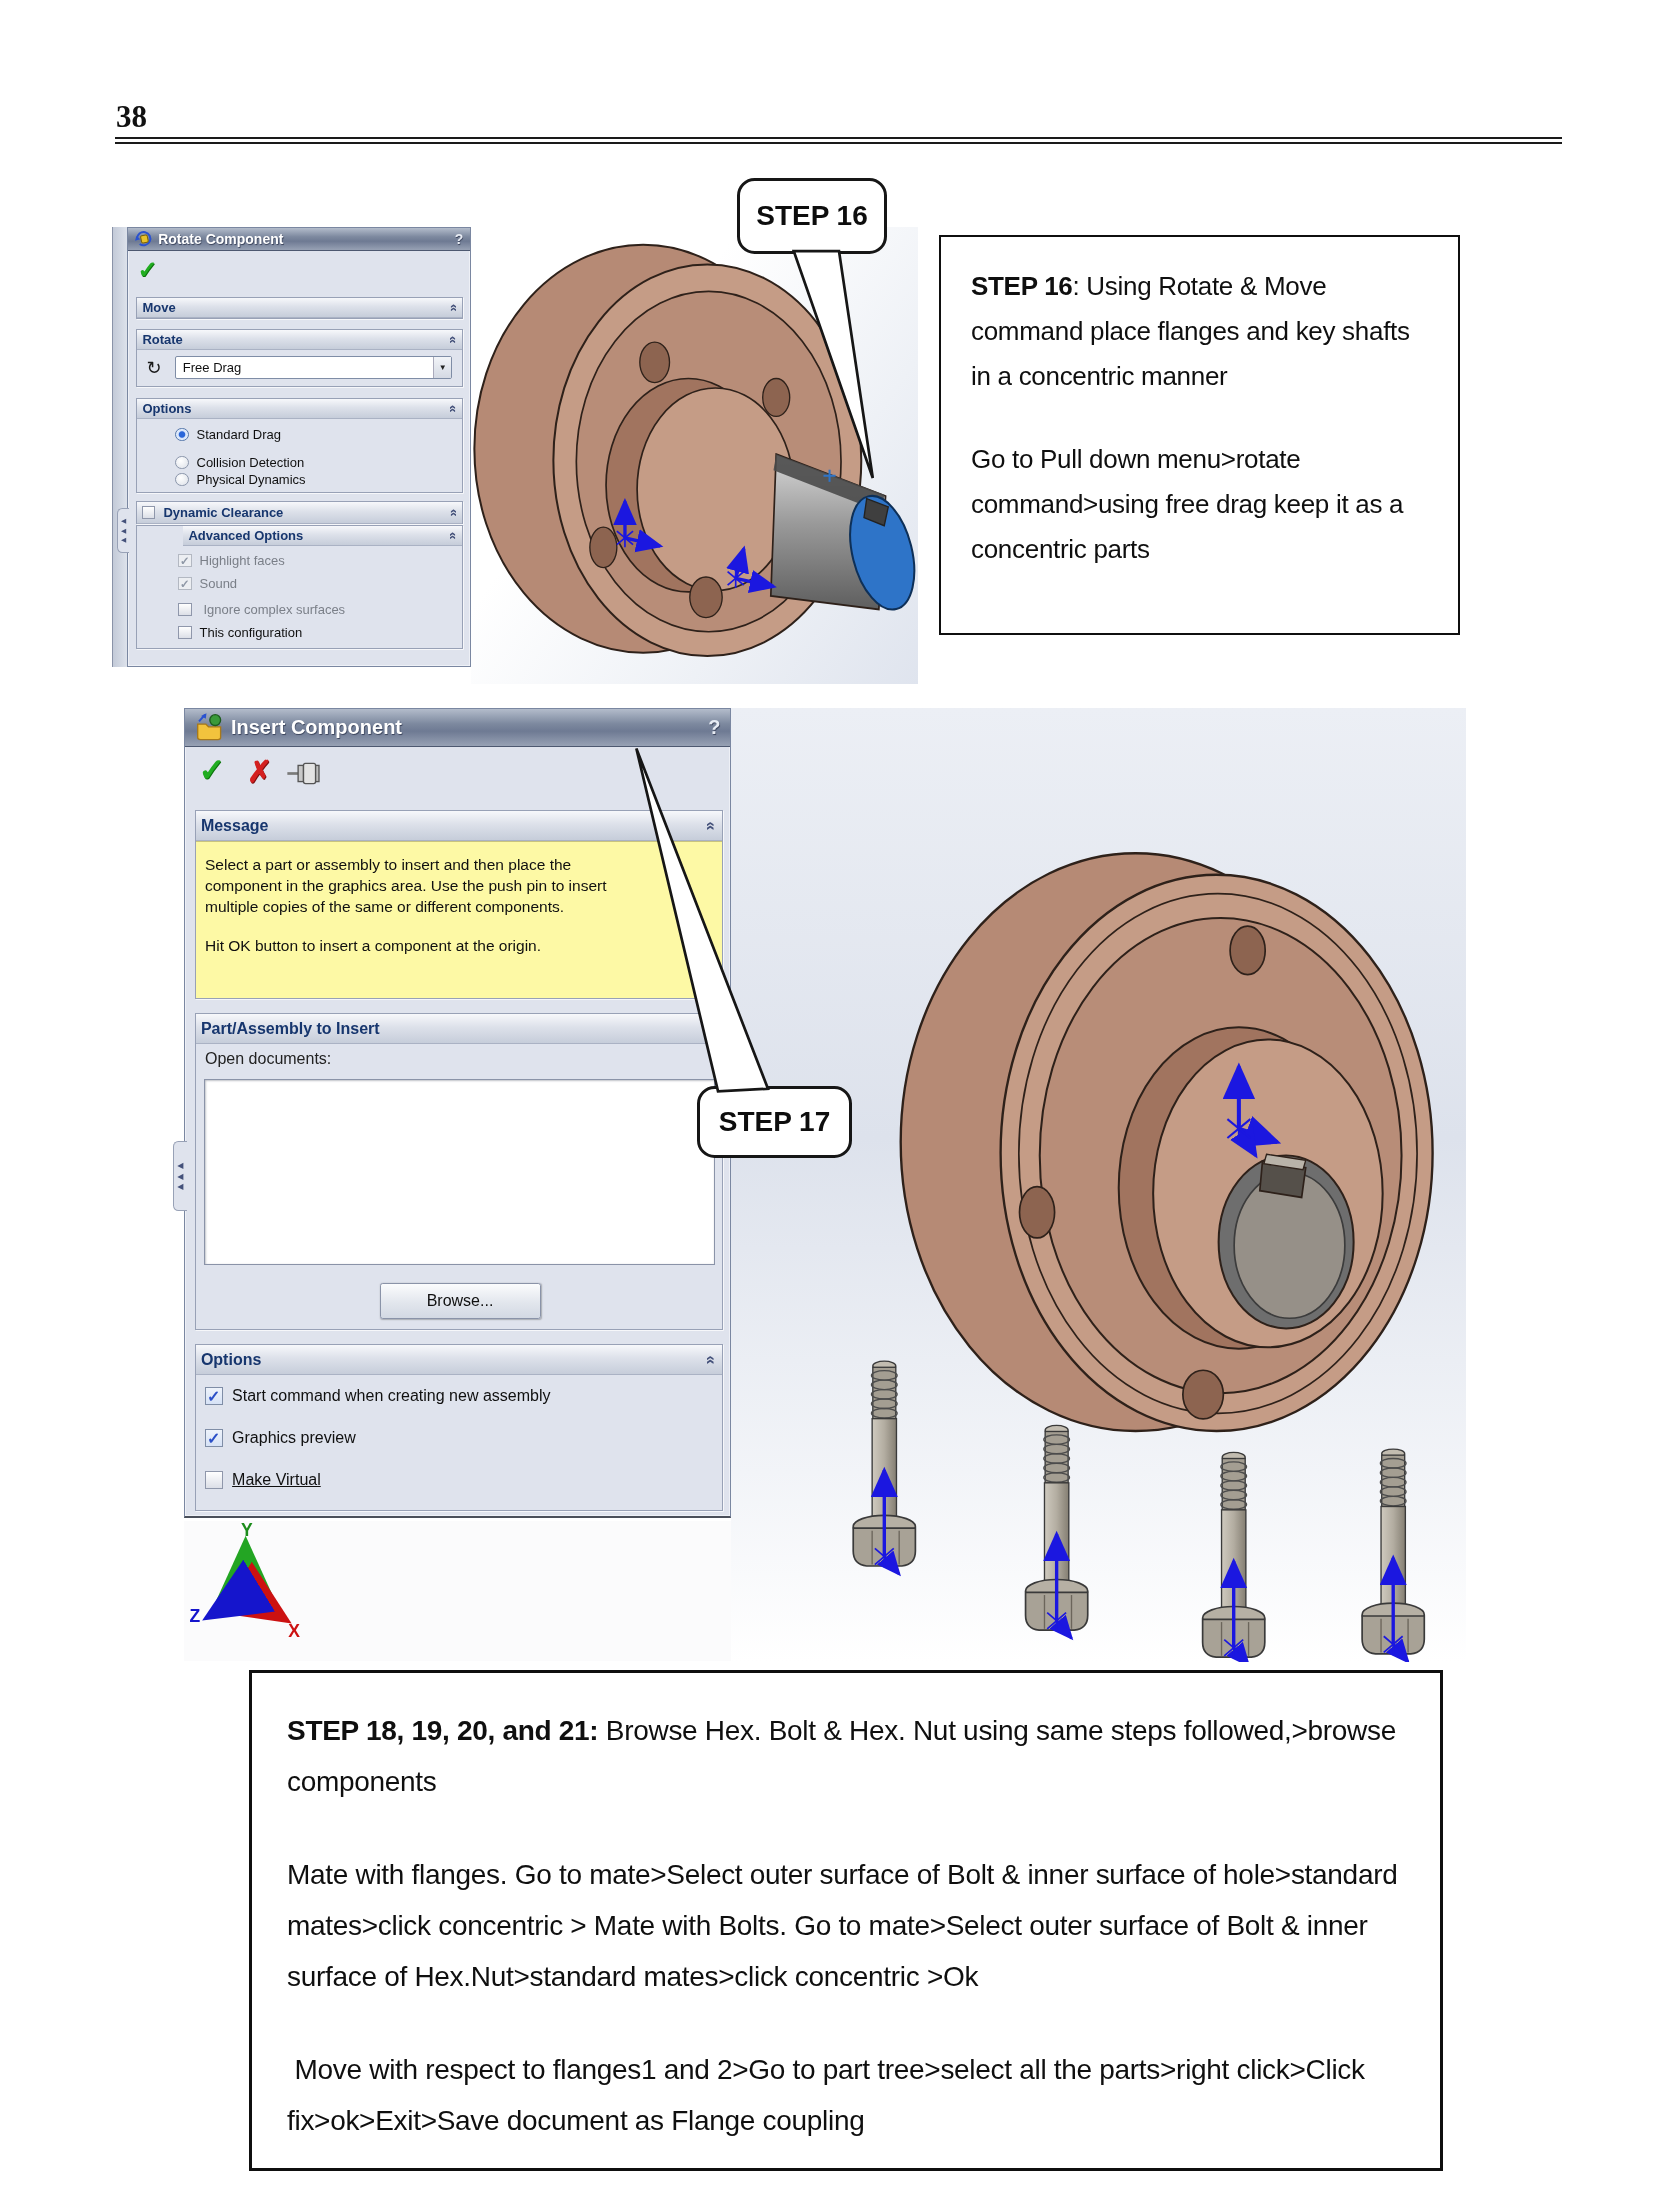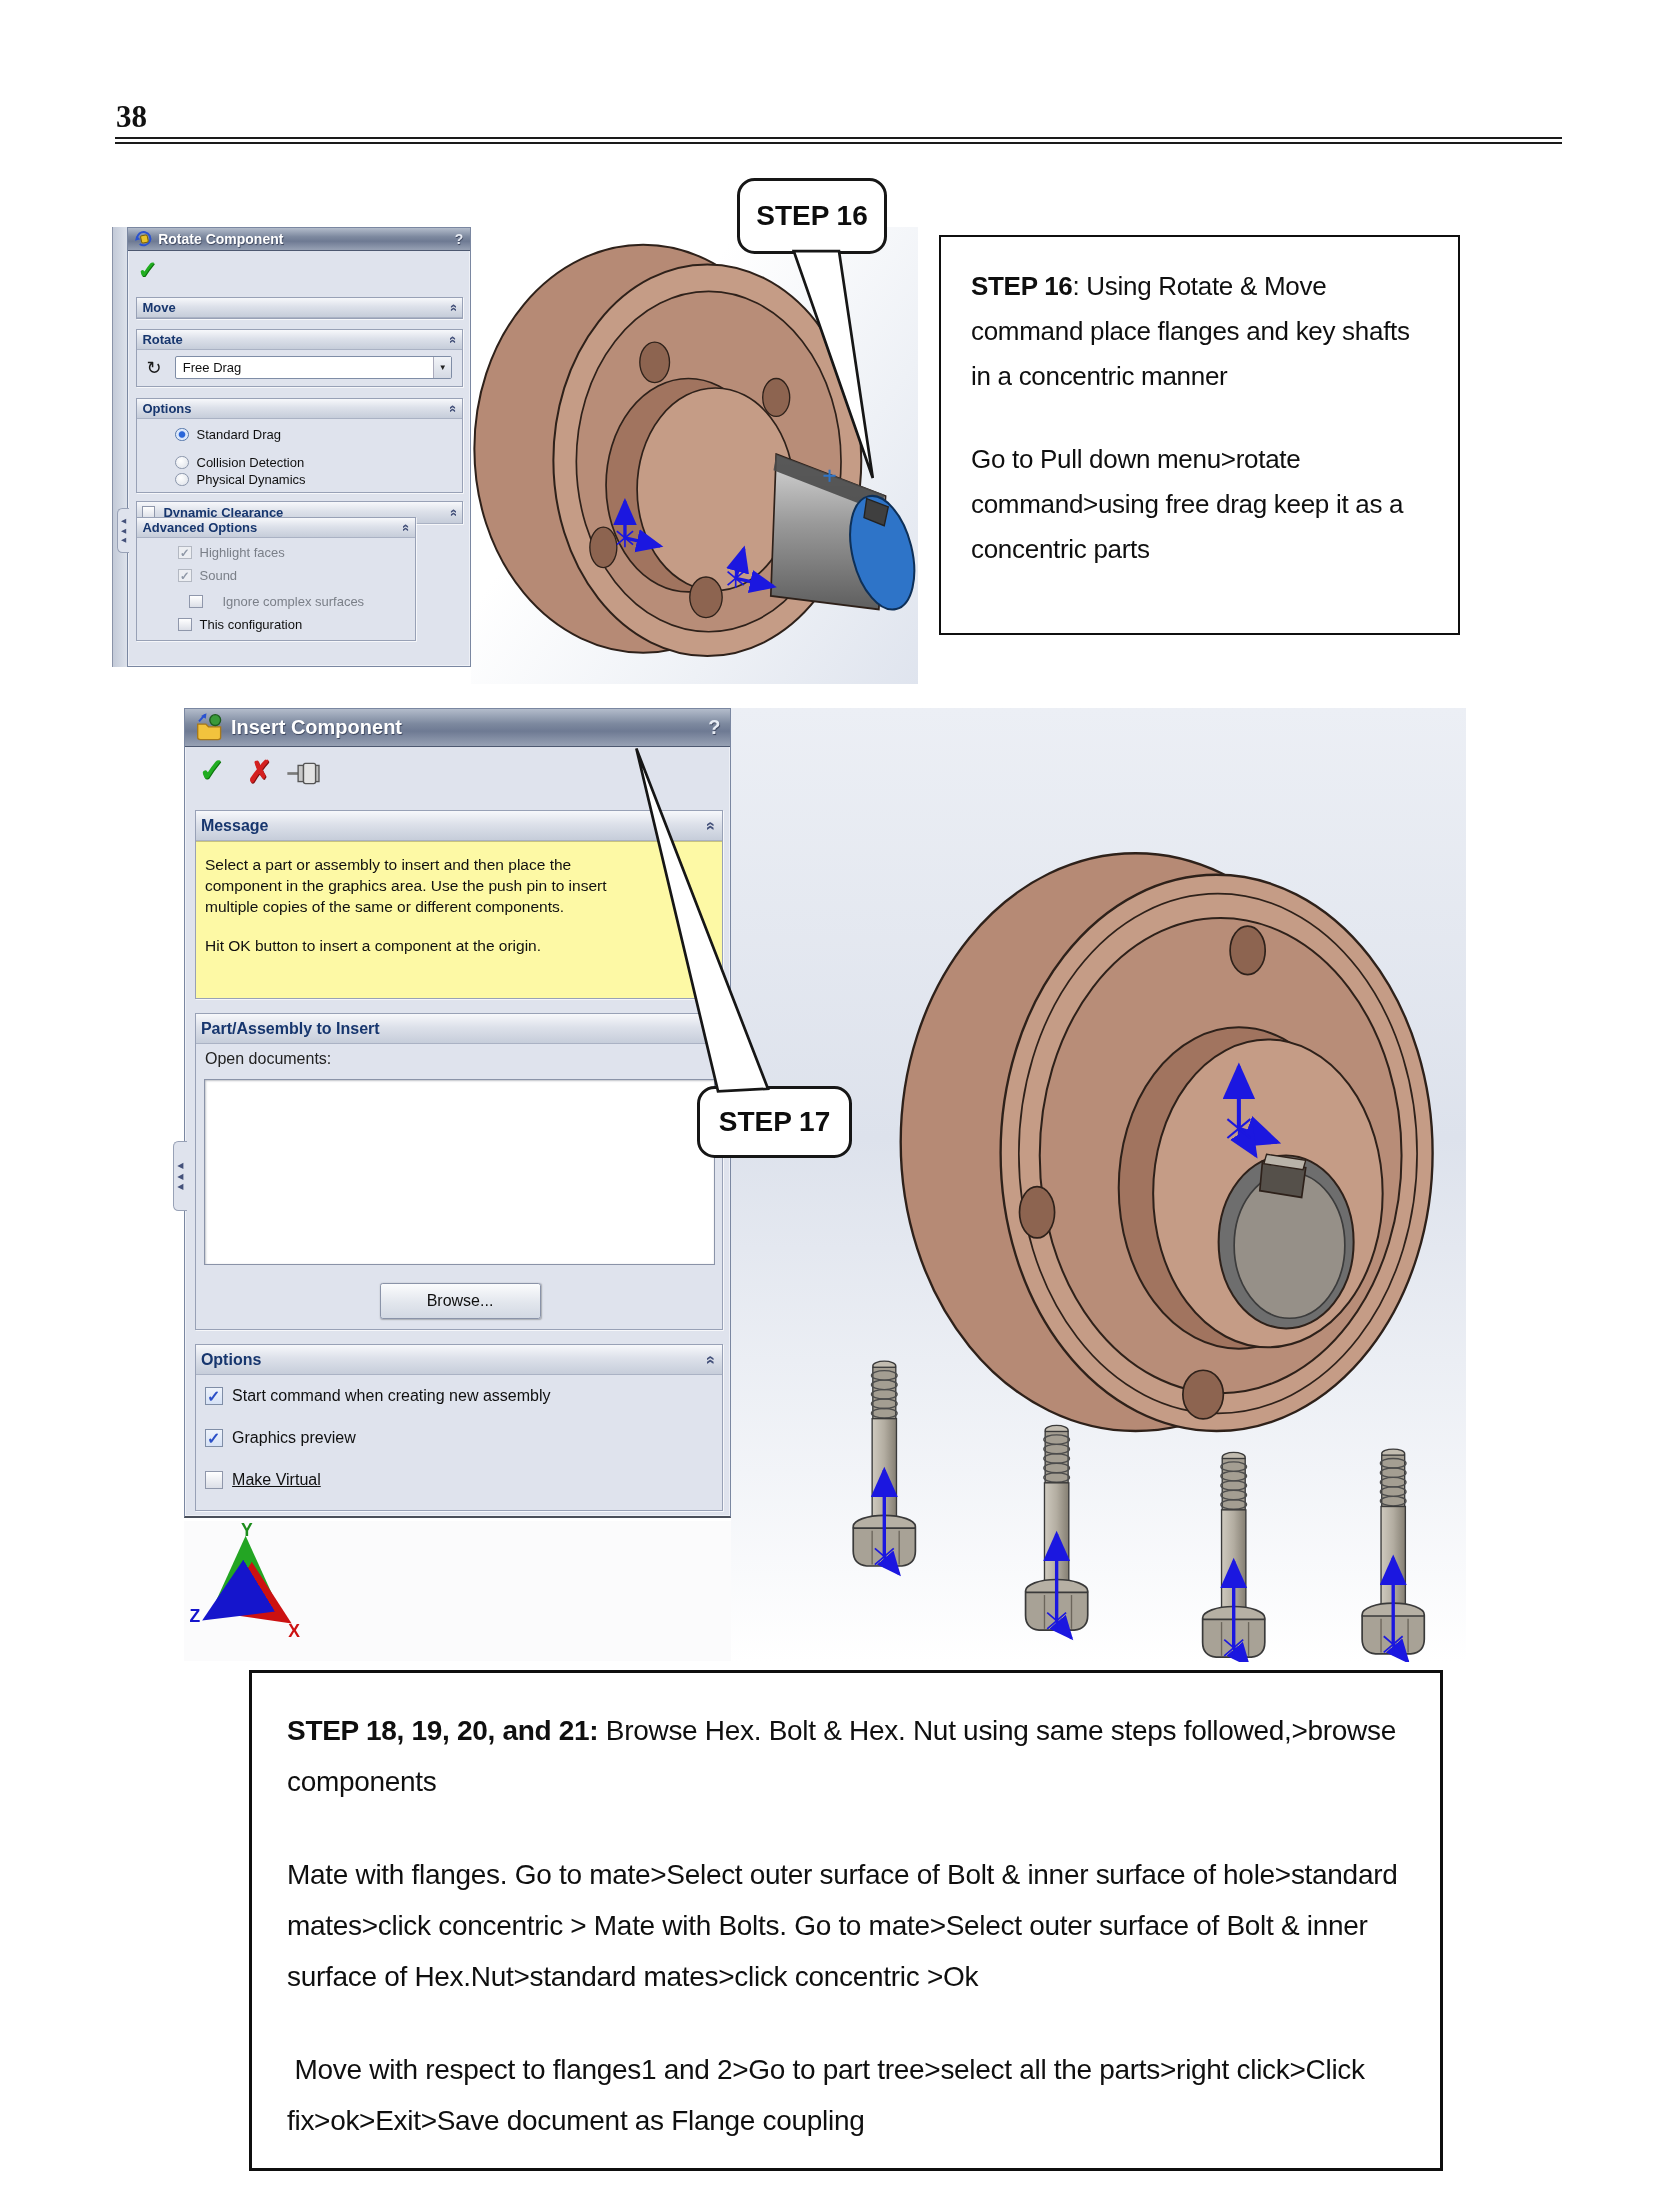--- a/index.html
+++ b/index.html
@@ -211,34 +211,34 @@
     </div>
 
     <div class="sec" style="left:8px; top:273px; width:327px; height:23px;">
       <div class="sechdr" style="height:21.6px; gap:8px;">
         <span class="cb" style="width:13px; height:13px;"></span>
         <span>Dynamic Clearance</span>
         <span class="chev down">»</span>
       </div>
     </div>
 
-    <div class="sec" style="left:8px; top:289px; width:280px; height:124px;">
+    <div class="sec" style="left:8px; top:297px; width:327px; height:124px;padding-left:46px;">
       <div class="sechdr" style="height:20px;">
         <span>Advanced Options</span>
         <span class="chev up">«</span>
       </div>
       <div class="row" style="left:41px; top:27px; gap:8px;">
         <span class="cb grey" style="width:13.5px; height:13.5px; font-size:11.5px; line-height:13.5px;">✓</span>
         <span class="rlabel dim">Highlight faces</span>
       </div>
       <div class="row" style="left:41px; top:50px; gap:8px;">
         <span class="cb grey" style="width:13.5px; height:13.5px; font-size:11.5px; line-height:13.5px;">✓</span>
         <span class="rlabel dim">Sound</span>
       </div>
-      <div class="row" style="left:41px; top:76px; gap:20px;margin-left:11px;">
+      <div class="row" style="left:41px; top:76px; gap:12px;">
         <span class="cb" style="width:13.5px; height:13.5px;"></span>
         <span class="rlabel dim">Ignore complex surfaces</span>
       </div>
       <div class="row" style="left:41px; top:99px; gap:8px;">
         <span class="cb" style="width:13.5px; height:13.5px;"></span>
         <span class="rlabel">This configuration</span>
       </div>
     </div>
     <div class="splitter-tab" style="left:-10.8px; top:280px; width:12px; height:45px; font-size:6.8px;">
       <span>◀</span>

